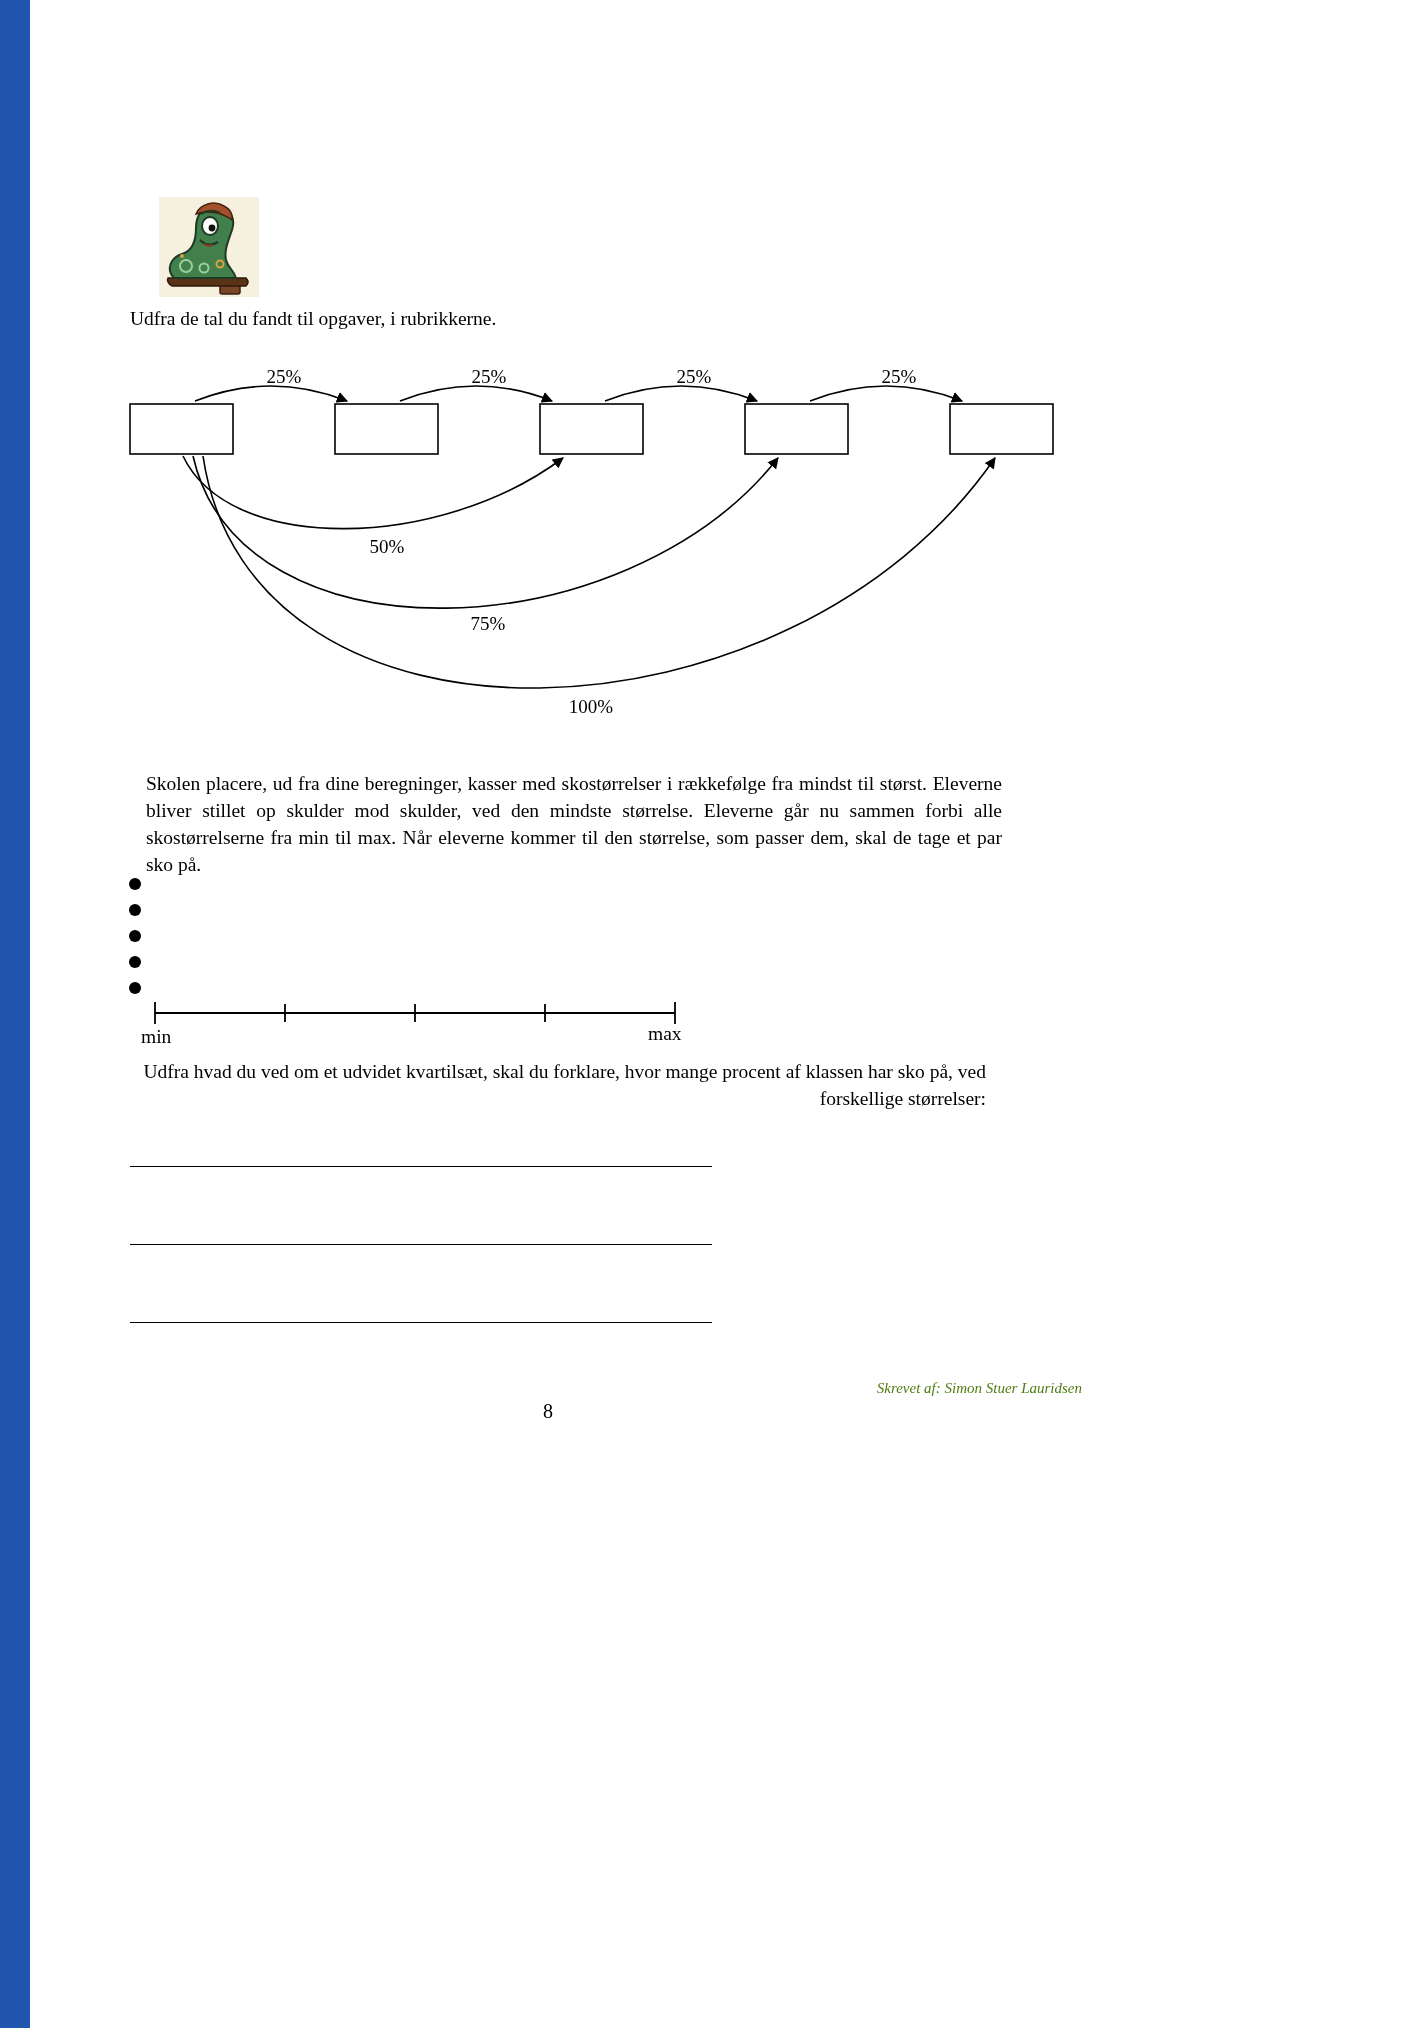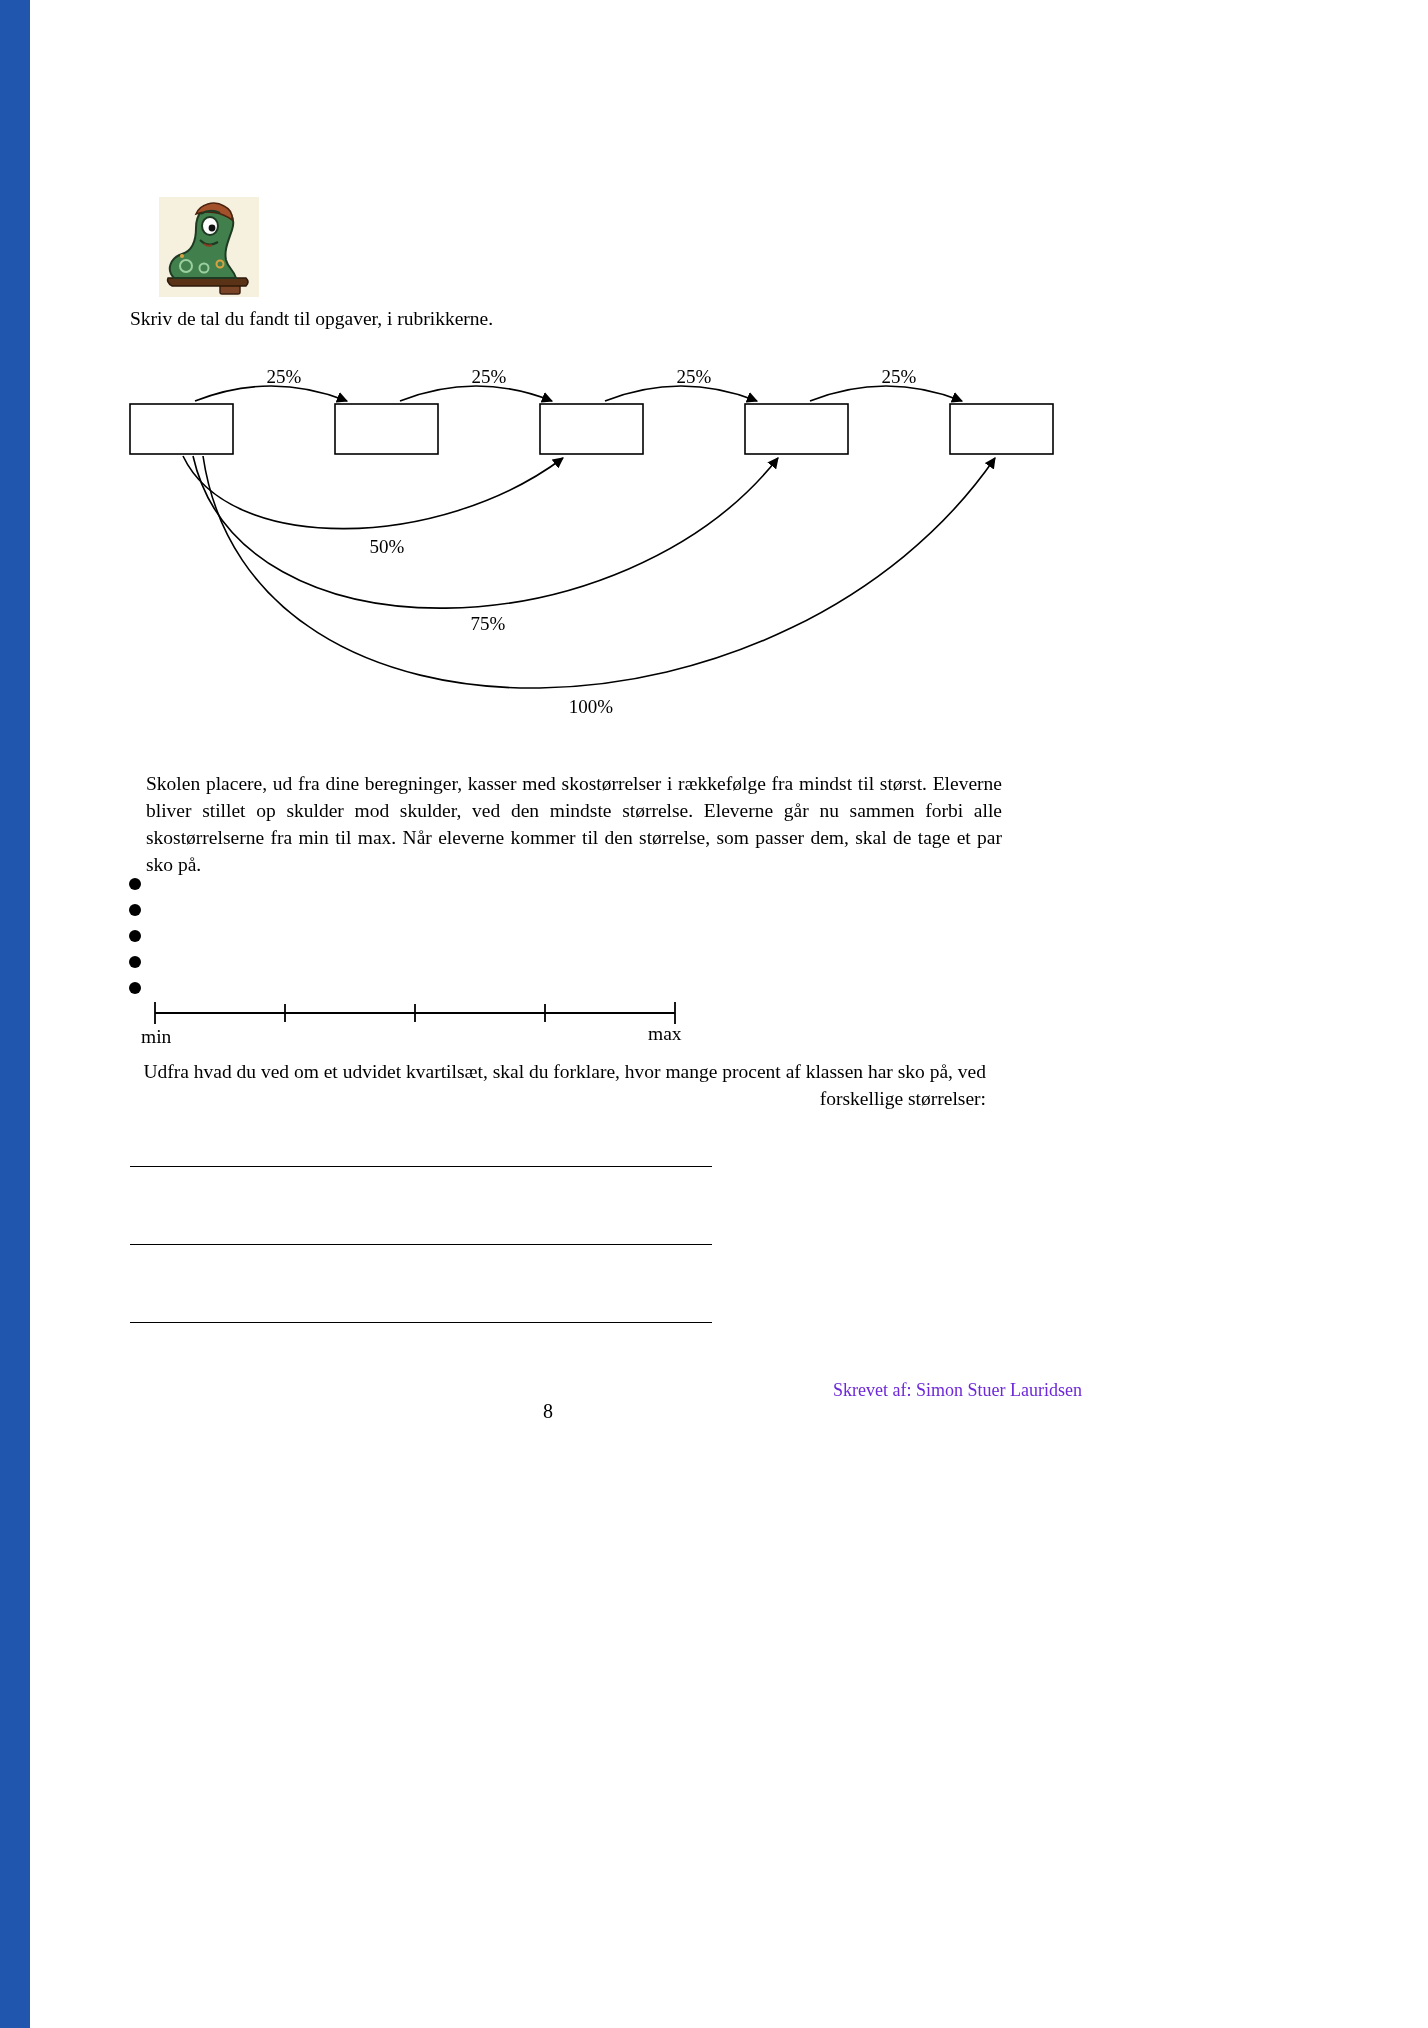--- a/index.html
+++ b/index.html
@@ -41,21 +41,21 @@
   .nl-max { left: 648px; top: 1023px; font-family: Liberation Serif, serif; }
   .answer-line {
     position: absolute; left: 130px; width: 582px; height: 0;
     border-top: 1.8px solid #000;
   }
   #ans1 { top: 1166px; }
   #ans2 { top: 1244px; }
   #ans3 { top: 1322px; }
   .footer {
     position: absolute; right: 346px; top: 1380px;
-    font-size: 18px; color: #6d28d9; white-space: nowrap;
+    font-size: 15px; color: #4d7c0f; white-space: nowrap; font-style: italic;
   }
   .pagenum {
     position: absolute; left: 498px; top: 1400px; width: 100px;
     text-align: center; font-size: 20px;
   }
 </style>
 </head>
 <body>
 
 <div class="page">
@@ -74,21 +74,21 @@
       <path d="M43,20 Q52,14 62,19" fill="none" stroke="#1f3a22" stroke-width="2"></path>
       <path d="M42,46 Q50,54 60,48" fill="none" stroke="#1f3a22" stroke-width="2.2"></path>
       <path d="M46,50 Q50,53 54,51" fill="none" stroke="#8c3a20" stroke-width="2"></path>
       <circle cx="28" cy="72" r="6" fill="none" stroke="#9ccf9f" stroke-width="2"></circle>
       <circle cx="46" cy="74" r="4.5" fill="none" stroke="#9ccf9f" stroke-width="2"></circle>
       <circle cx="62" cy="70" r="3.5" fill="none" stroke="#d9a13f" stroke-width="2"></circle>
       <circle cx="24" cy="62" r="2" fill="#d9a13f"></circle>
     </svg>
   </div>
 
-  <div class="intro">Skriv de tal du fandt til opgaver, i rubrikkerne.</div>
+  <div class="intro">Udfra de tal du fandt til opgaver, i rubrikkerne.</div>
 
   <svg class="diagram" viewBox="0 0 940 380" width="940" height="380">
     <defs>
       <marker id="arrow" viewBox="0 0 10 10" refX="9" refY="5" markerWidth="7" markerHeight="7" orient="auto">
         <path d="M0,0 L10,5 L0,10 z" fill="#000"></path>
       </marker>
     </defs>
 
     <rect class="box" x="5" y="49" width="103" height="50"></rect>
     <rect class="box" x="210" y="49" width="103" height="50"></rect>

